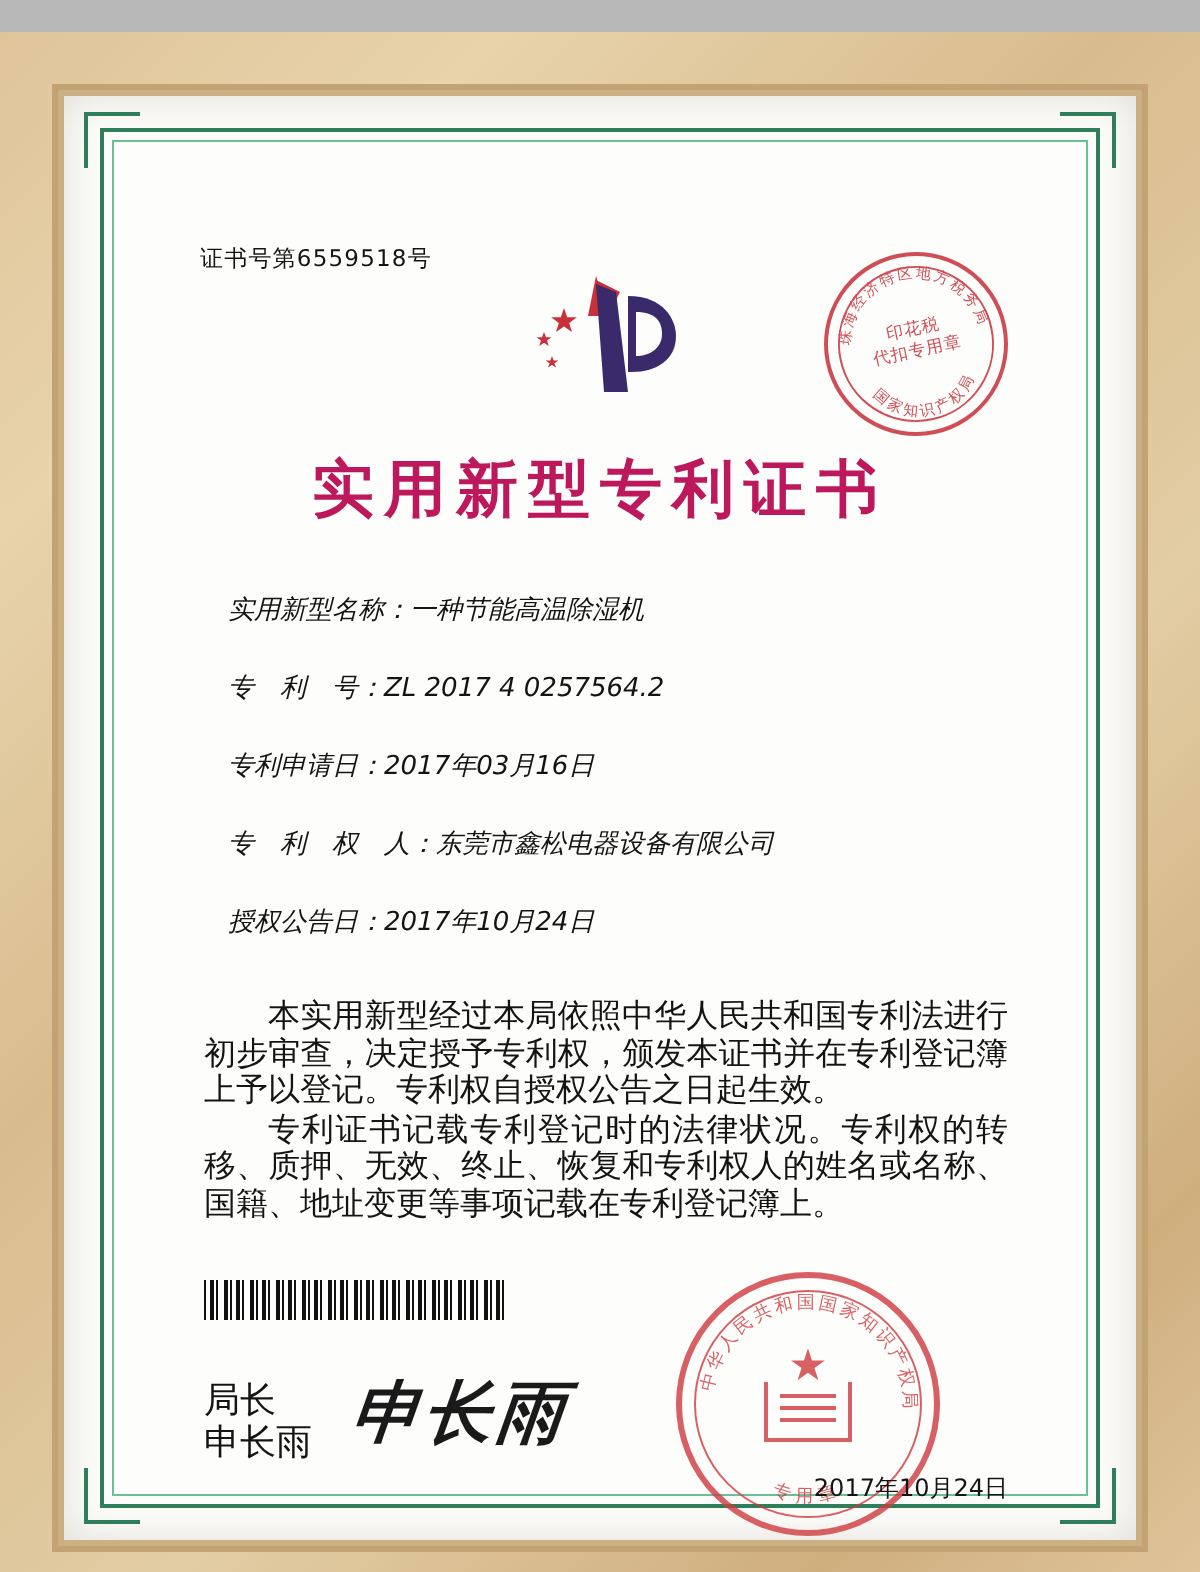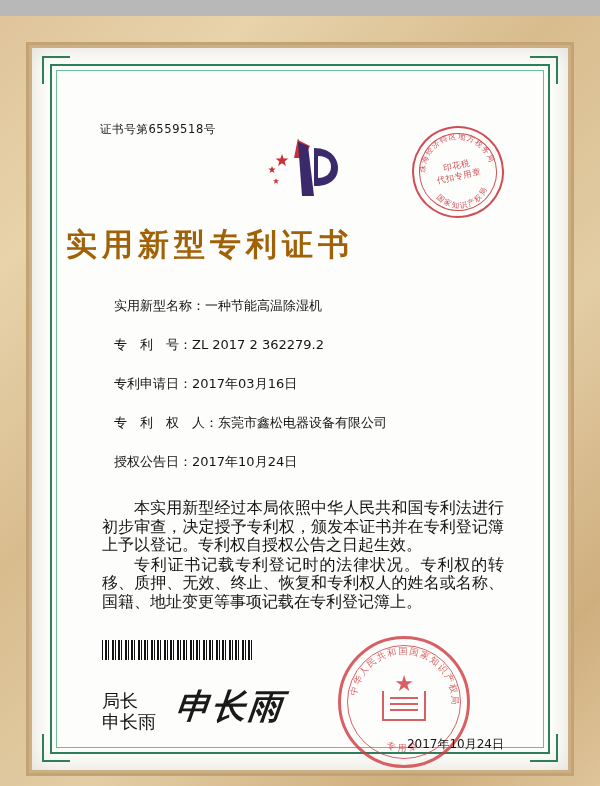--- a/index.html
+++ b/index.html
@@ -115,39 +115,41 @@
     text-align: center;
     font-size: 8.5px;
     line-height: 11px;
     letter-spacing: .5px;
   }
 
   .title {
     position: absolute;
     left: 0; right: 0;
     top: 140px;
+    text-align: center;
     font-size: 31px;
     font-weight: bold;
     letter-spacing: 5px;
-    color: #a16207;
+    color: #be185d;
     font-family: "DejaVu Sans", "Liberation Sans", sans-serif;
   }
 
   .fields {
     position: absolute;
     left: 48px;
     top: 212px;
     right: 34px;
   }
   .field-row {
     font-size: 13px;
     line-height: 20px;
     margin-bottom: 19px;
     color: #141414;
     white-space: nowrap;
+    font-style: italic;
   }
   .field-label {
     display: inline-block;
   }
   .field-value {
     display: inline-block;
   }
 
   .body-text {
     position: absolute;
@@ -297,21 +299,21 @@
         <div class="mid">印花税<br>代扣专用章</div>
       </div>
 
       <div class="title">实用新型专利证书</div>
 
       <div class="fields">
         <div class="field-row">
           <span class="field-label">实用新型名称：</span><span class="field-value">一种节能高温除湿机</span>
         </div>
         <div class="field-row">
-          <span class="field-label">专　利　号：</span><span class="field-value">ZL 2017 2 362279.2</span>
+          <span class="field-label">专　利　号：</span><span class="field-value">ZL 2017 4 0257564.2</span>
         </div>
         <div class="field-row">
           <span class="field-label">专利申请日：</span><span class="field-value">2017年03月16日</span>
         </div>
         <div class="field-row">
           <span class="field-label">专　利　权　人：</span><span class="field-value">东莞市鑫松电器设备有限公司</span>
         </div>
         <div class="field-row">
           <span class="field-label">授权公告日：</span><span class="field-value">2017年10月24日</span>
         </div>

